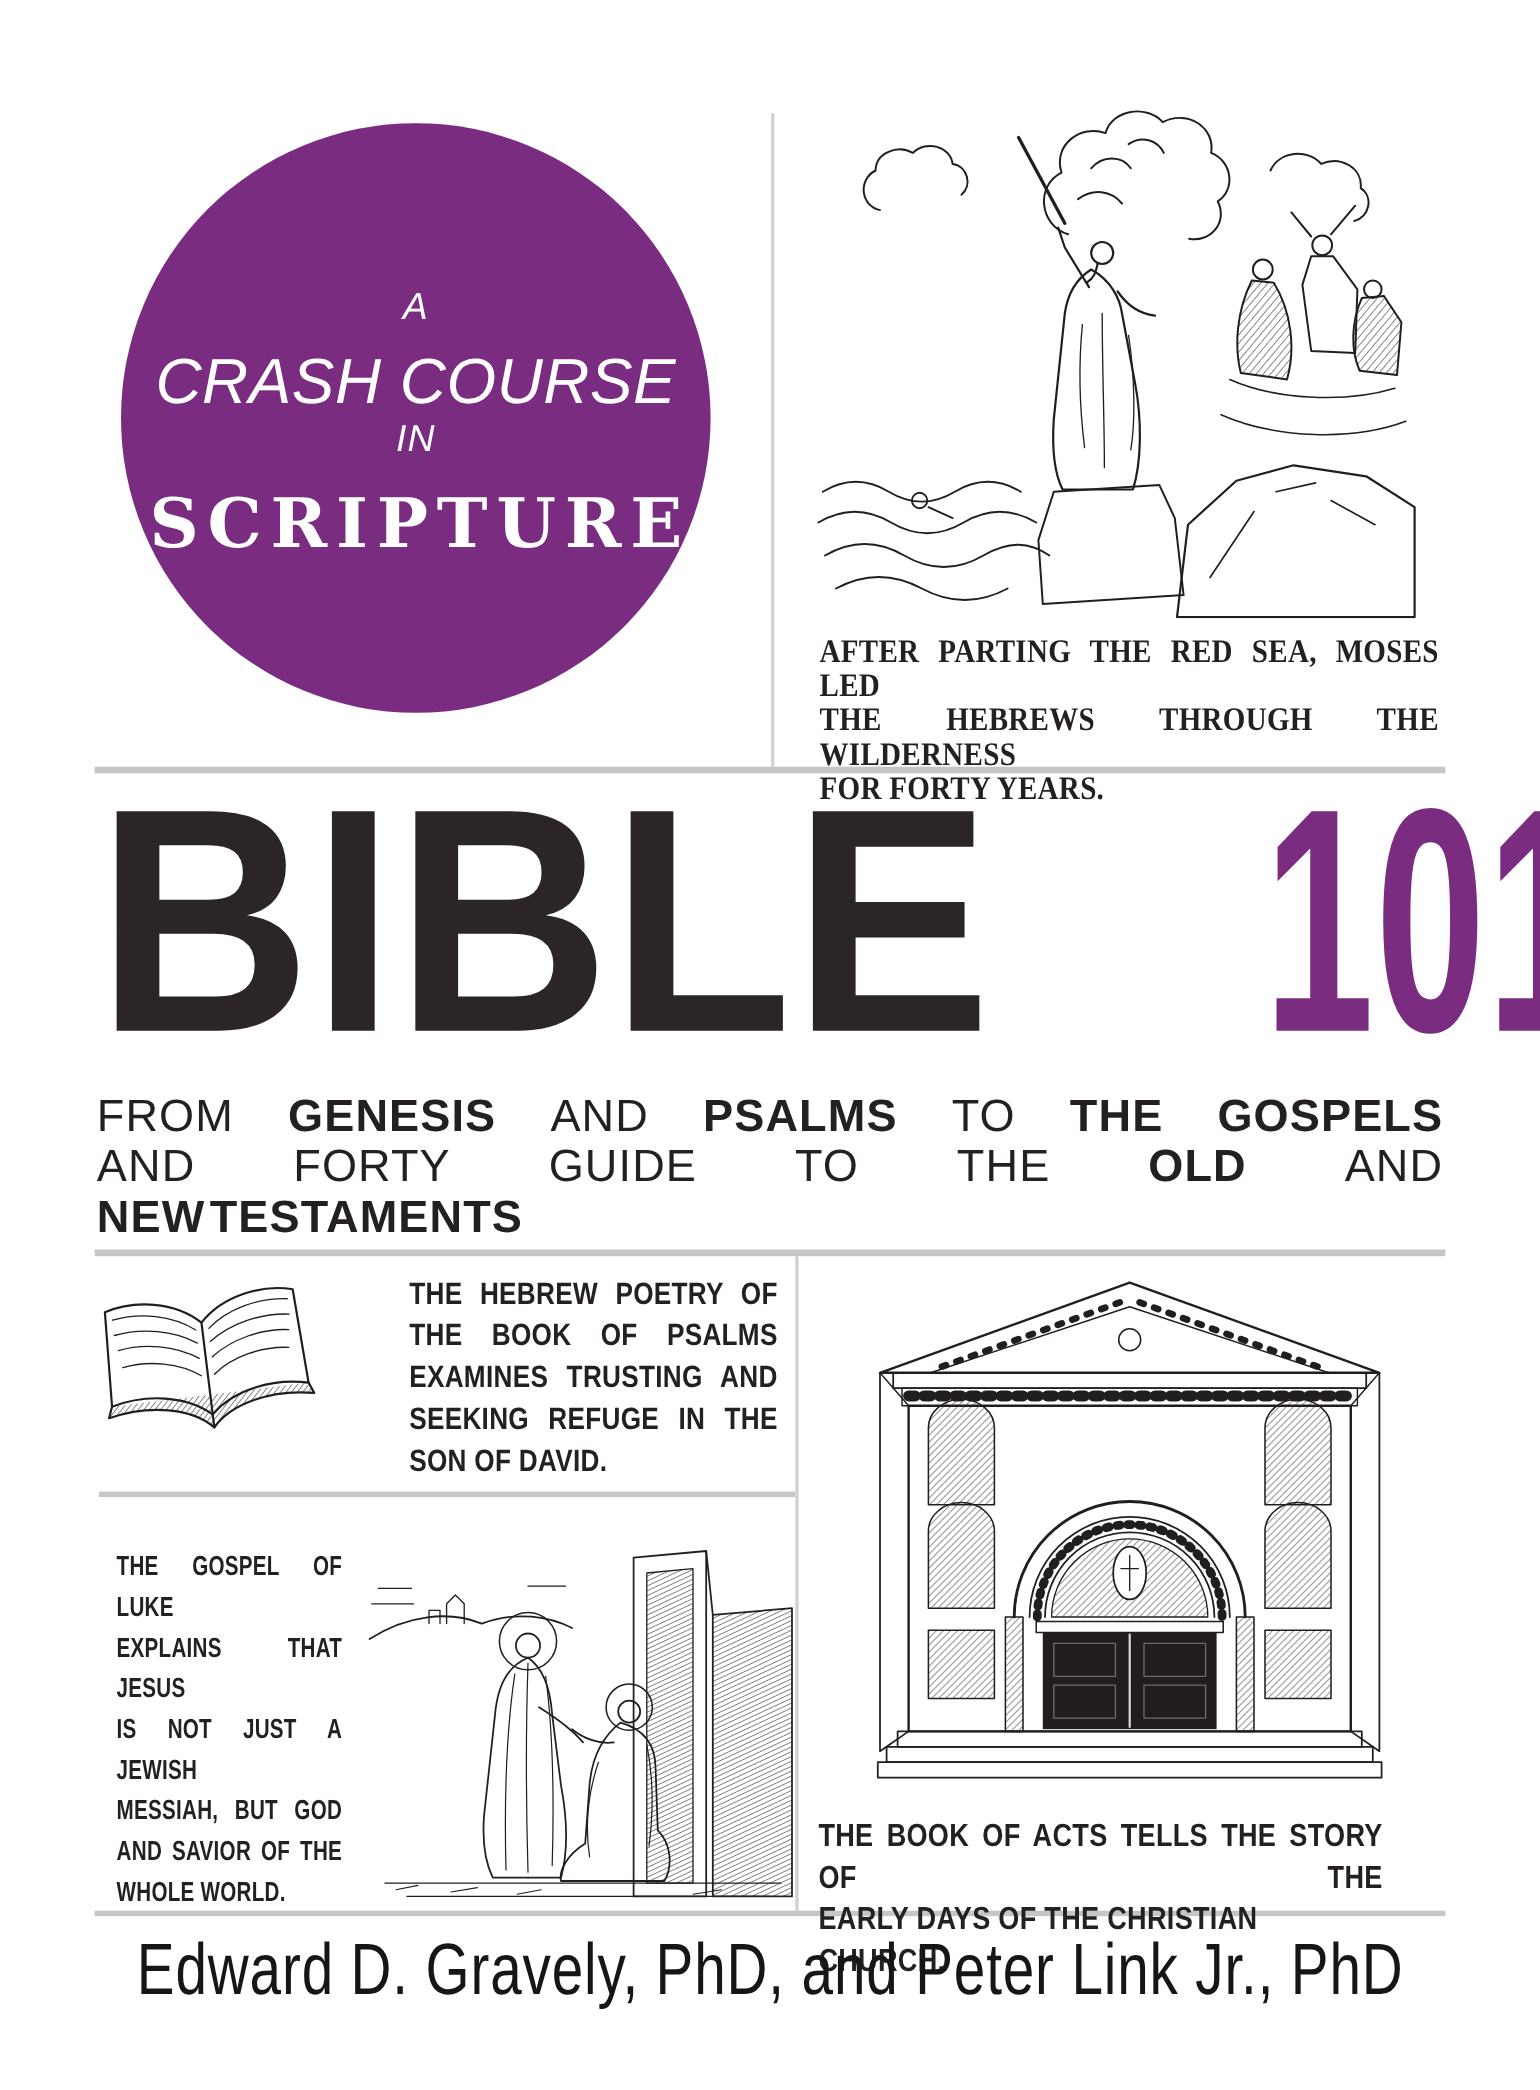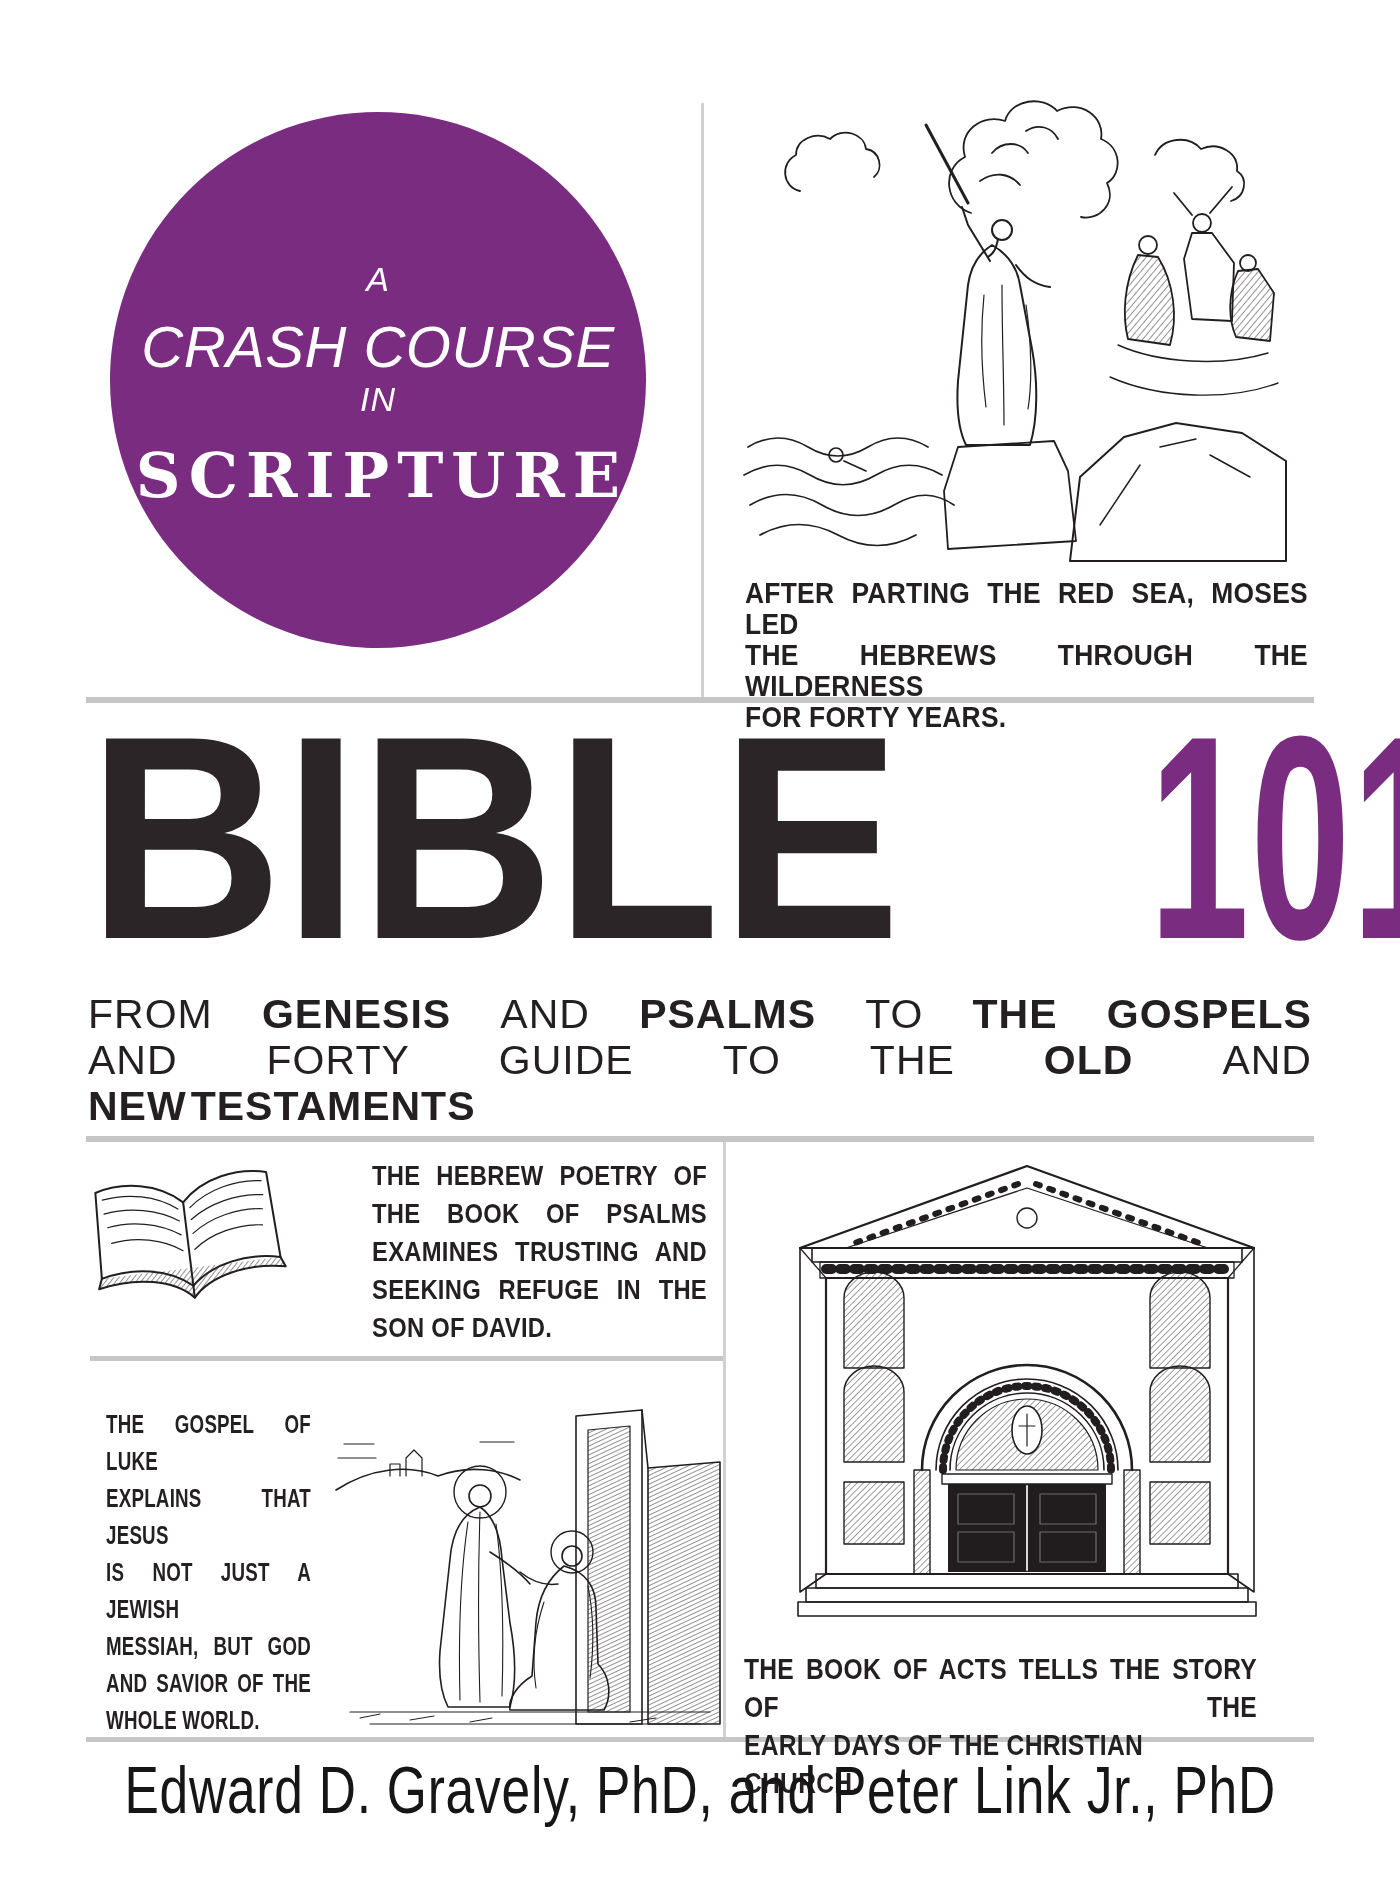--- a/index.html
+++ b/index.html
@@ -125,21 +125,21 @@
         <path d="M10,410 c24,-14 48,-14 72,0 c24,14 48,14 72,0 c24,-14 42,-12 60,0"></path>
         <path d="M20,440 c26,-14 52,-14 78,0 c26,14 52,14 78,0"></path>
         <circle cx="96" cy="360" r="7"></circle>
           <path d="M104,366 l22,10"></path>
       </g>
       <path class="ln" stroke-width="2" d="M330,466 l10,-84 44,-40 52,-14 66,10 44,28 0,100 z" fill="url(#hM)"></path>
       <path class="ln" stroke-width="1.5" d="M360,430 l40,-60 M420,352 l36,-8 M470,360 l40,22"></path>
     </svg>
   </div>
 
-  <div class="abs moses-cap" style="left:745px;top:577px;width:563px;">
+  <div class="abs moses-cap" style="left:745px;top:577px;width:563px;font-family:Liberation Serif, serif;">
     <div class="cz f88">
       <div class="cap just">AFTER PARTING THE RED SEA, MOSES LED</div>
       <div class="cap just">THE HEBREWS THROUGH THE WILDERNESS</div>
       <div class="cap">FOR FORTY YEARS.</div>
     </div>
   </div>
 
   <div class="abs titlebar">
     <span class="title-word">BIBLE</span>
     <span class="title-num">101</span>

